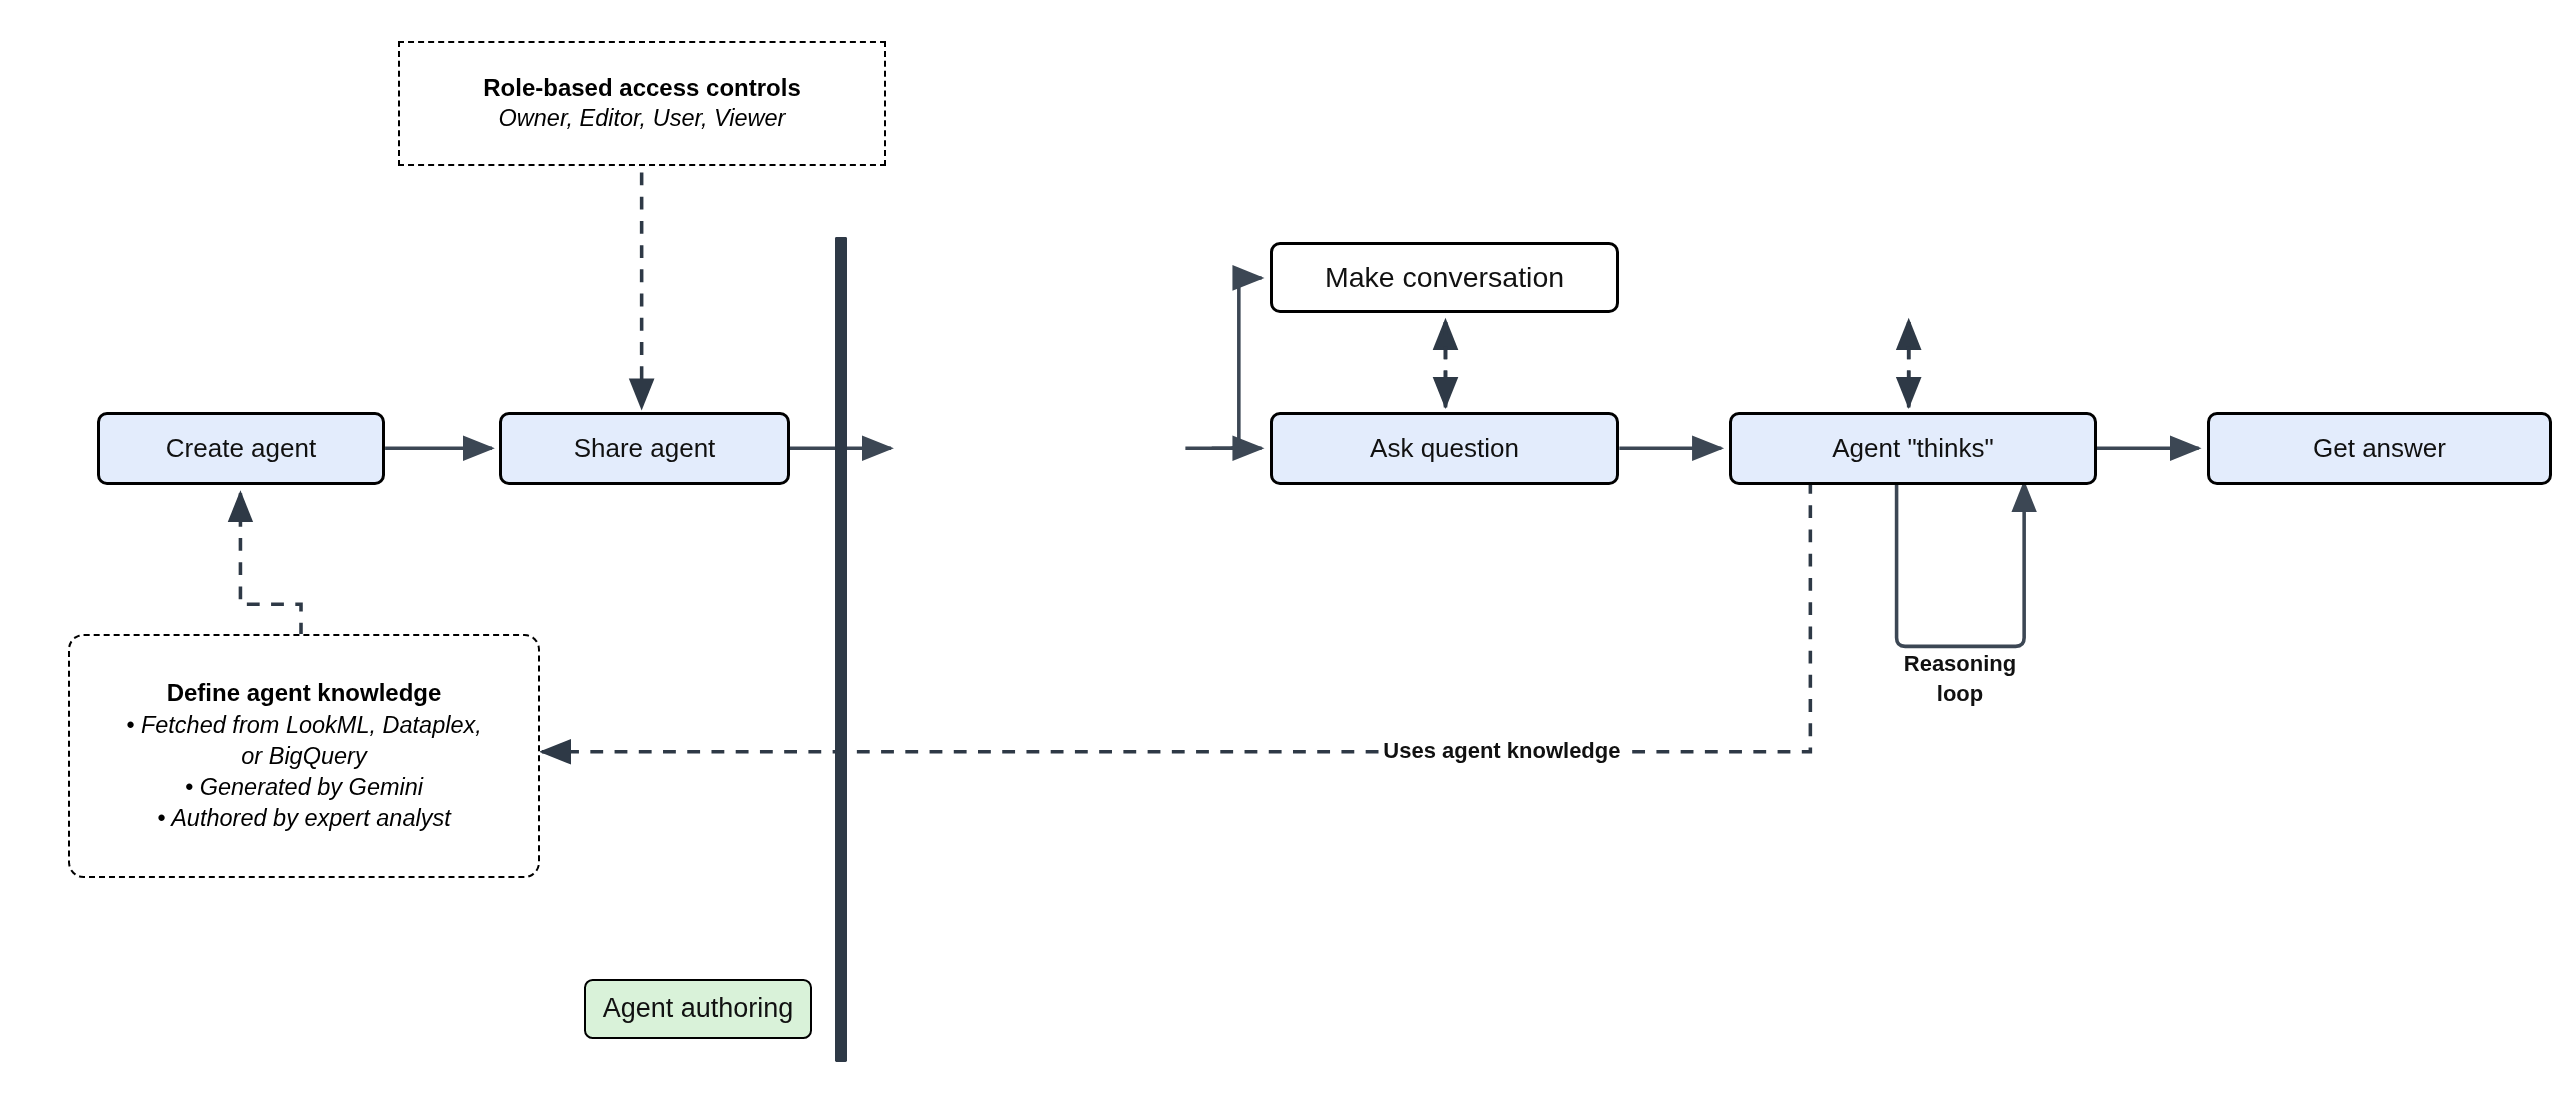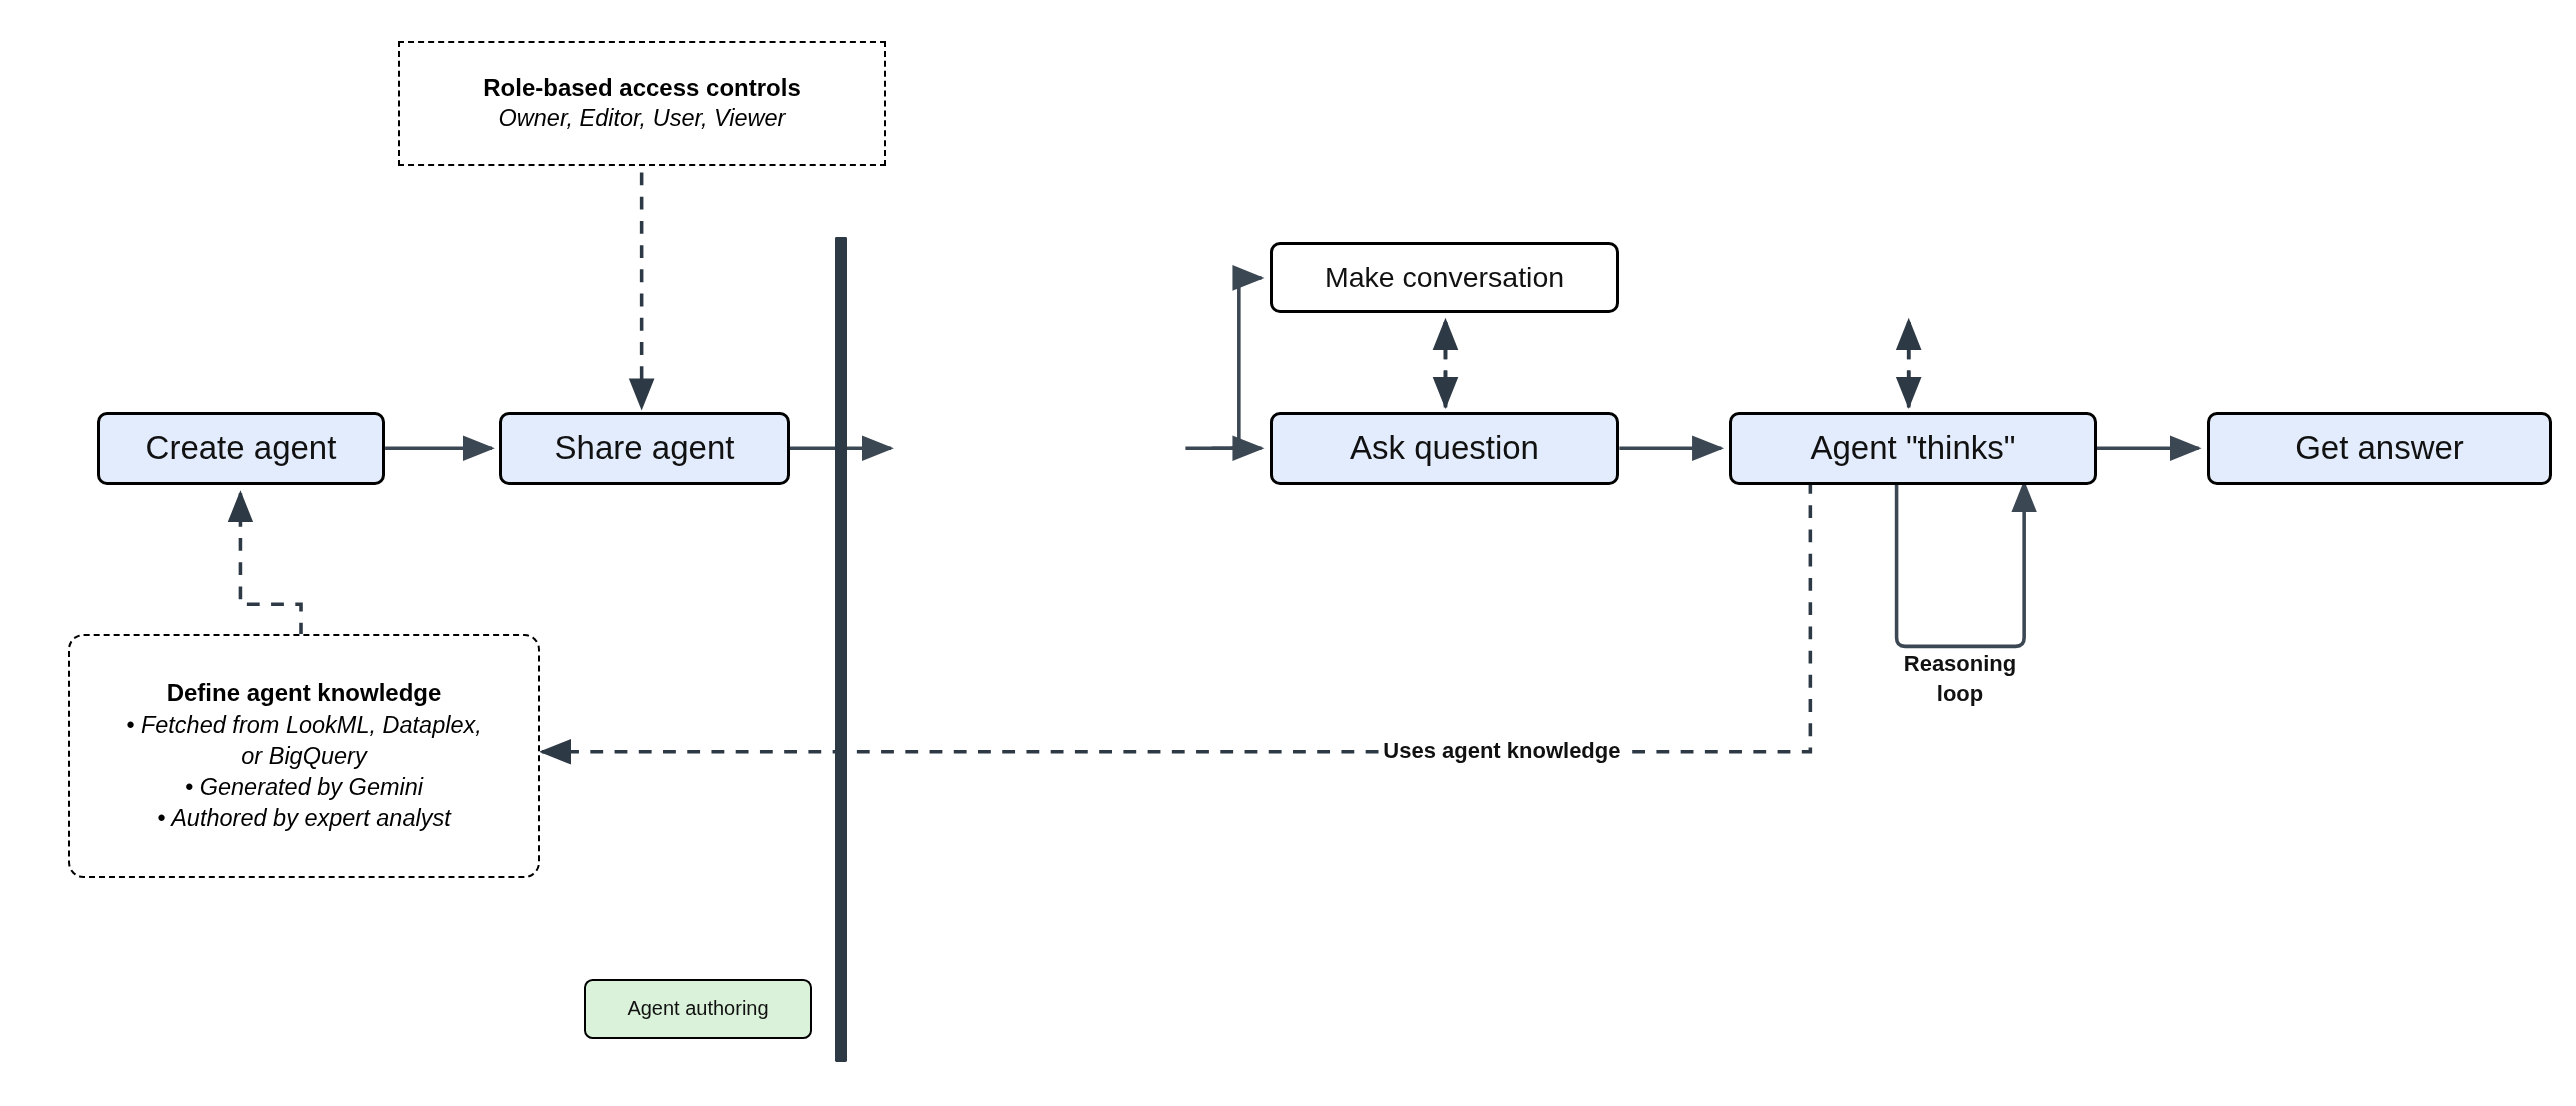--- a/index.html
+++ b/index.html
@@ -16,31 +16,31 @@
     box-sizing:border-box;
     display:flex;align-items:center;justify-content:center;
     text-align:center;
     border:3.6px solid #000000;
     border-radius:10px;
     line-height:1.18;
     white-space:pre-line;
   }
   .proc{
     background:#e3ecfc;
-    font-size:33px;
+    font-size:26px;
     color:#111111;
   }
   .plain{
     background:#ffffff;
     font-size:28.5px;
     color:#111111;
   }
   .legend{
     background:#d9f2d9;
-    font-size:20px;
+    font-size:27px;
     color:#111111;
     border-width:2.9px;
     border-radius:8.6px;
   }
   .note{
     position:absolute;
     box-sizing:border-box;
     background:#ffffff;
     border:2.9px dashed #000000;
     display:flex;flex-direction:column;

